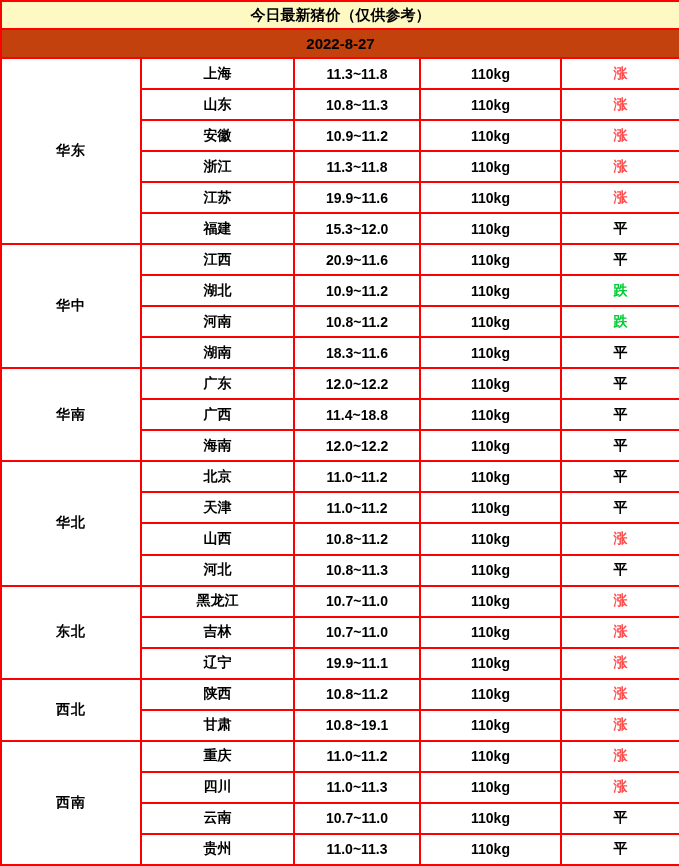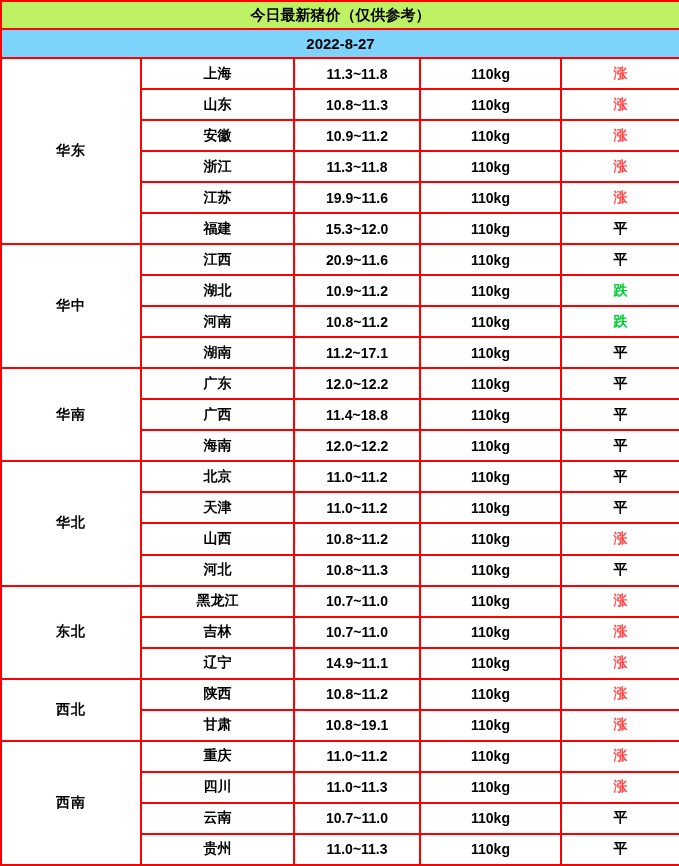--- a/index.html
+++ b/index.html
@@ -45,24 +45,24 @@
 <table class="price-table">
   <colgroup>
     <col style="width:140px">
     <col style="width:153px">
     <col style="width:126px">
     <col style="width:141px">
     <col style="width:119px">
   </colgroup>
   <tbody id="rows">
     <tr class="title-row">
-      <td colspan="5" id="title-cell" style="background: #bef264;">今日最新猪价（仅供参考）</td>
+      <td colspan="5" id="title-cell" style="background: #fef9c3;">今日最新猪价（仅供参考）</td>
     </tr>
     <tr class="date-row">
-      <td colspan="5" id="date-cell" style="background: #7dd3fc; text-align: center;">2022-8-27</td>
+      <td colspan="5" id="date-cell" style="background: #c2410c; text-align: center;">2022-8-27</td>
     </tr>
   <tr>
         <td rowspan="6" class="region">华东</td>
         <td>上海</td>
         <td>11.3~11.8</td>
         <td>110kg</td>
         <td class="trend" style="color: rgb(255, 77, 77);">涨</td>
       </tr>
       <tr>
         <td>山东</td>
@@ -108,21 +108,21 @@
         <td class="trend" style="color: rgb(0, 204, 51);">跌</td>
       </tr>
       <tr>
         <td>河南</td>
         <td>10.8~11.2</td>
         <td>110kg</td>
         <td class="trend" style="color: rgb(0, 204, 51);">跌</td>
       </tr>
       <tr>
         <td>湖南</td>
-        <td>11.2~17.1</td>
+        <td>18.3~11.6</td>
         <td>110kg</td>
         <td class="trend" style="color: rgb(0, 0, 0);">平</td>
       </tr>
       <tr>
         <td rowspan="3" class="region">华南</td>
         <td>广东</td>
         <td>12.0~12.2</td>
         <td>110kg</td>
         <td class="trend" style="color: rgb(0, 0, 0);">平</td>
       </tr>
@@ -171,21 +171,21 @@
         <td class="trend" style="color: rgb(255, 77, 77);">涨</td>
       </tr>
       <tr>
         <td>吉林</td>
         <td>10.7~11.0</td>
         <td>110kg</td>
         <td class="trend" style="color: rgb(255, 77, 77);">涨</td>
       </tr>
       <tr>
         <td>辽宁</td>
-        <td>14.9~11.1</td>
+        <td>19.9~11.1</td>
         <td>110kg</td>
         <td class="trend" style="color: rgb(255, 77, 77);">涨</td>
       </tr>
       <tr>
         <td rowspan="2" class="region">西北</td>
         <td>陕西</td>
         <td>10.8~11.2</td>
         <td>110kg</td>
         <td class="trend" style="color: rgb(255, 77, 77);">涨</td>
       </tr>

